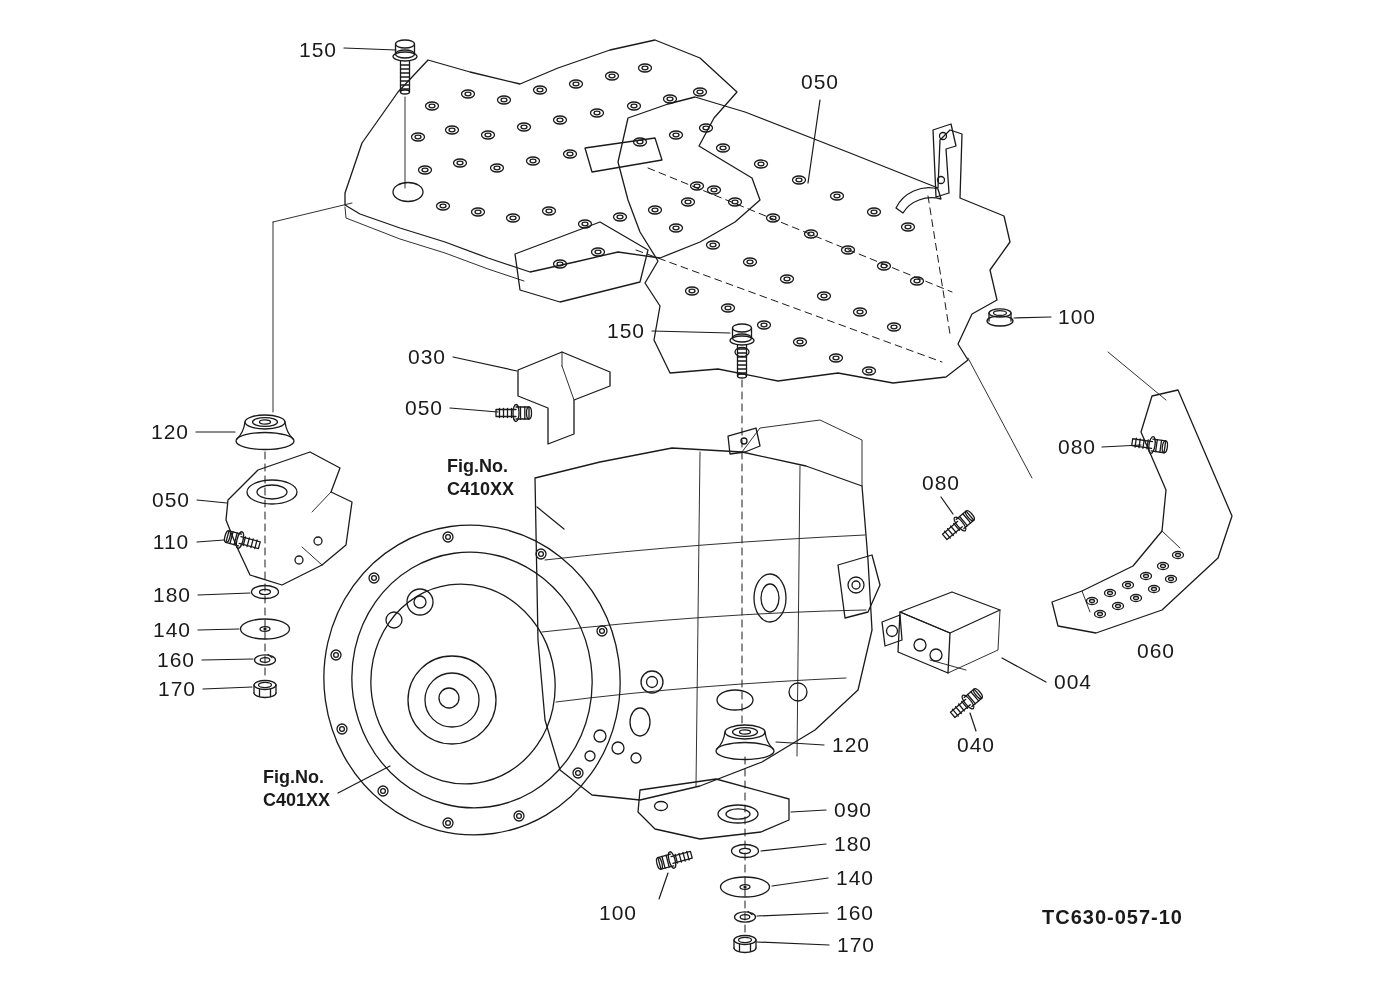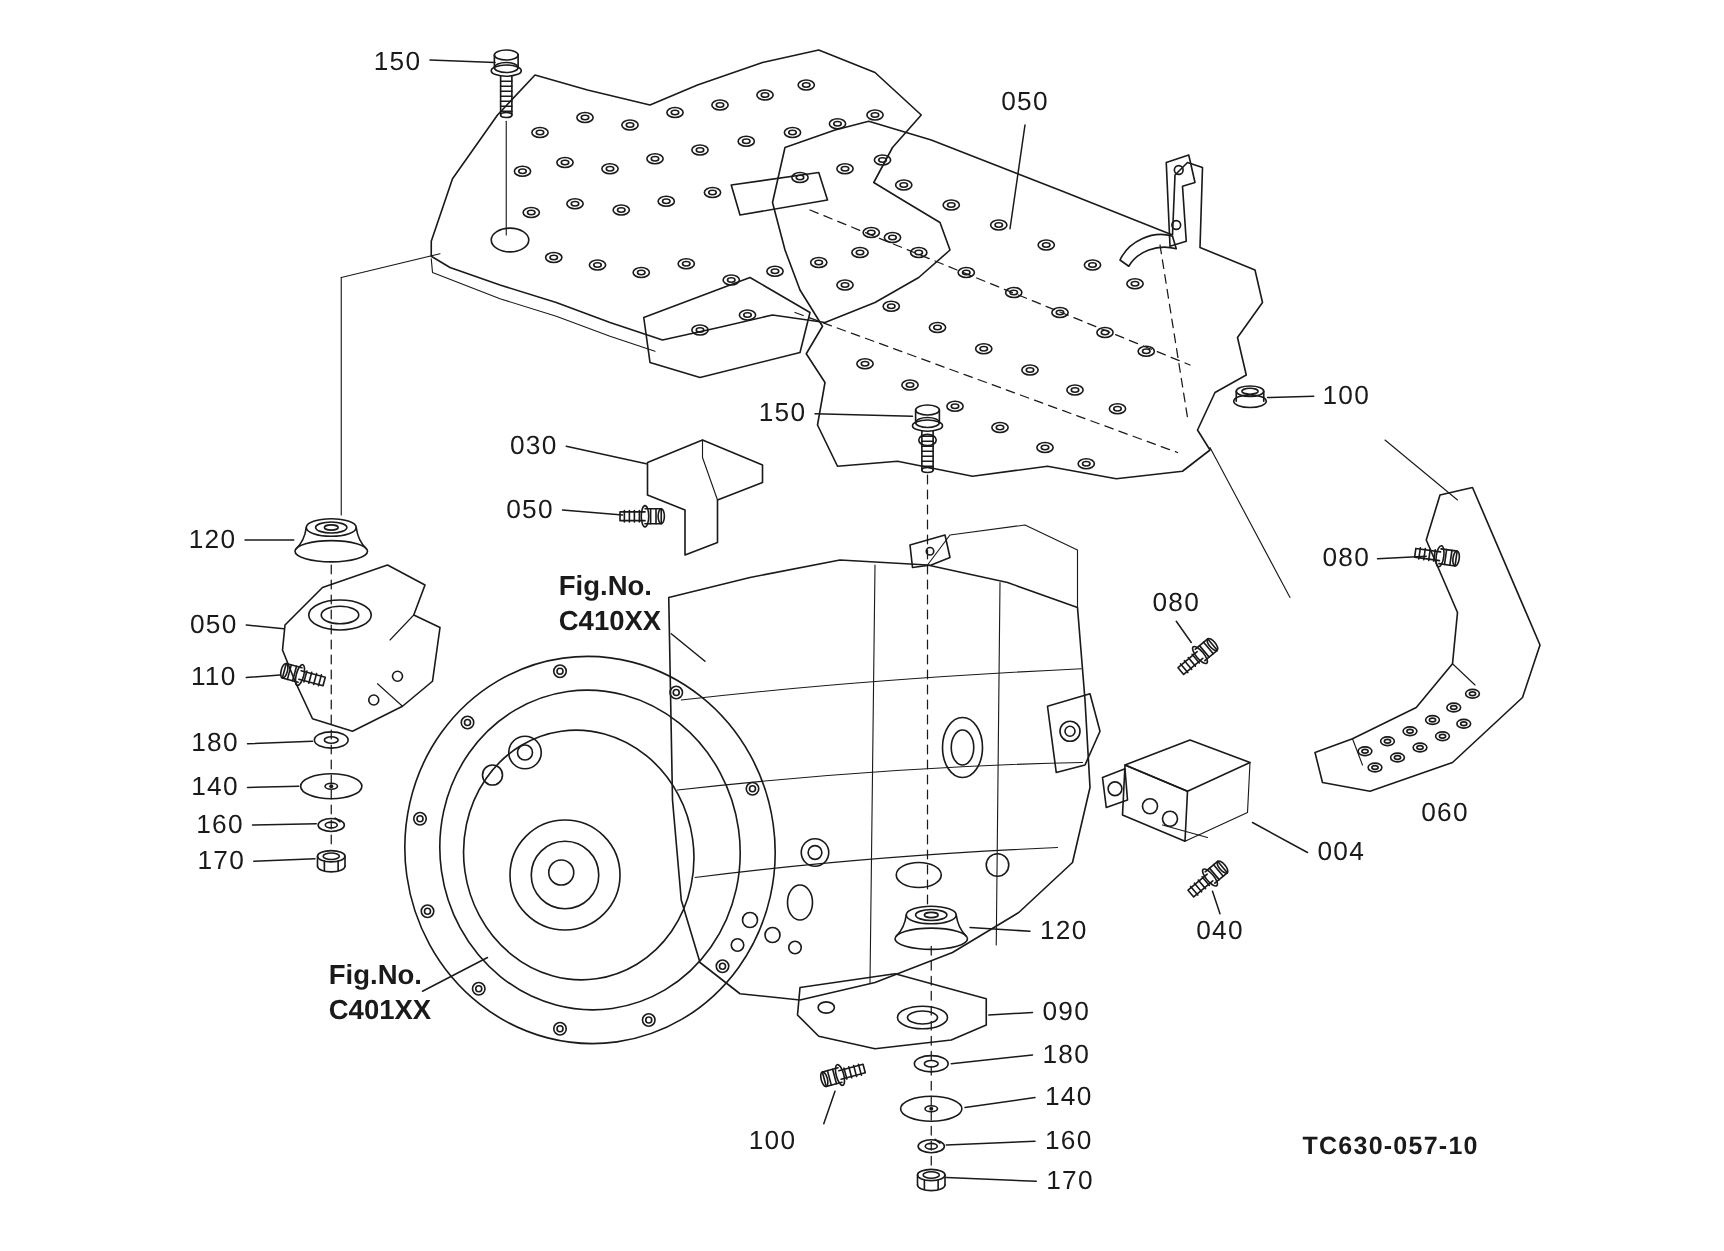--- a/index.html
+++ b/index.html
@@ -13,21 +13,21 @@
     stroke-linecap:round;stroke-linejoin:round;
   }
   .thin{stroke-width:0.9;}
   .dash{stroke-dasharray:7 5;stroke-width:1;}
   .leader{stroke-width:1.2;}
   .callout{
     position:absolute;transform:translate(-50%,-50%);
     font-size:21px;letter-spacing:1px;white-space:nowrap;
   }
   .figref{
-    position:absolute;font-size:22px;font-weight:bold;line-height:1.25;white-space:nowrap;
+    position:absolute;font-size:18px;font-weight:bold;line-height:1.25;white-space:nowrap;
   }
   .code{
     position:absolute;font-size:20px;letter-spacing:1px;white-space:nowrap;font-weight:bold;
   }
 </style>
 </head>
 <body>
 
 <div class="stage">
 

